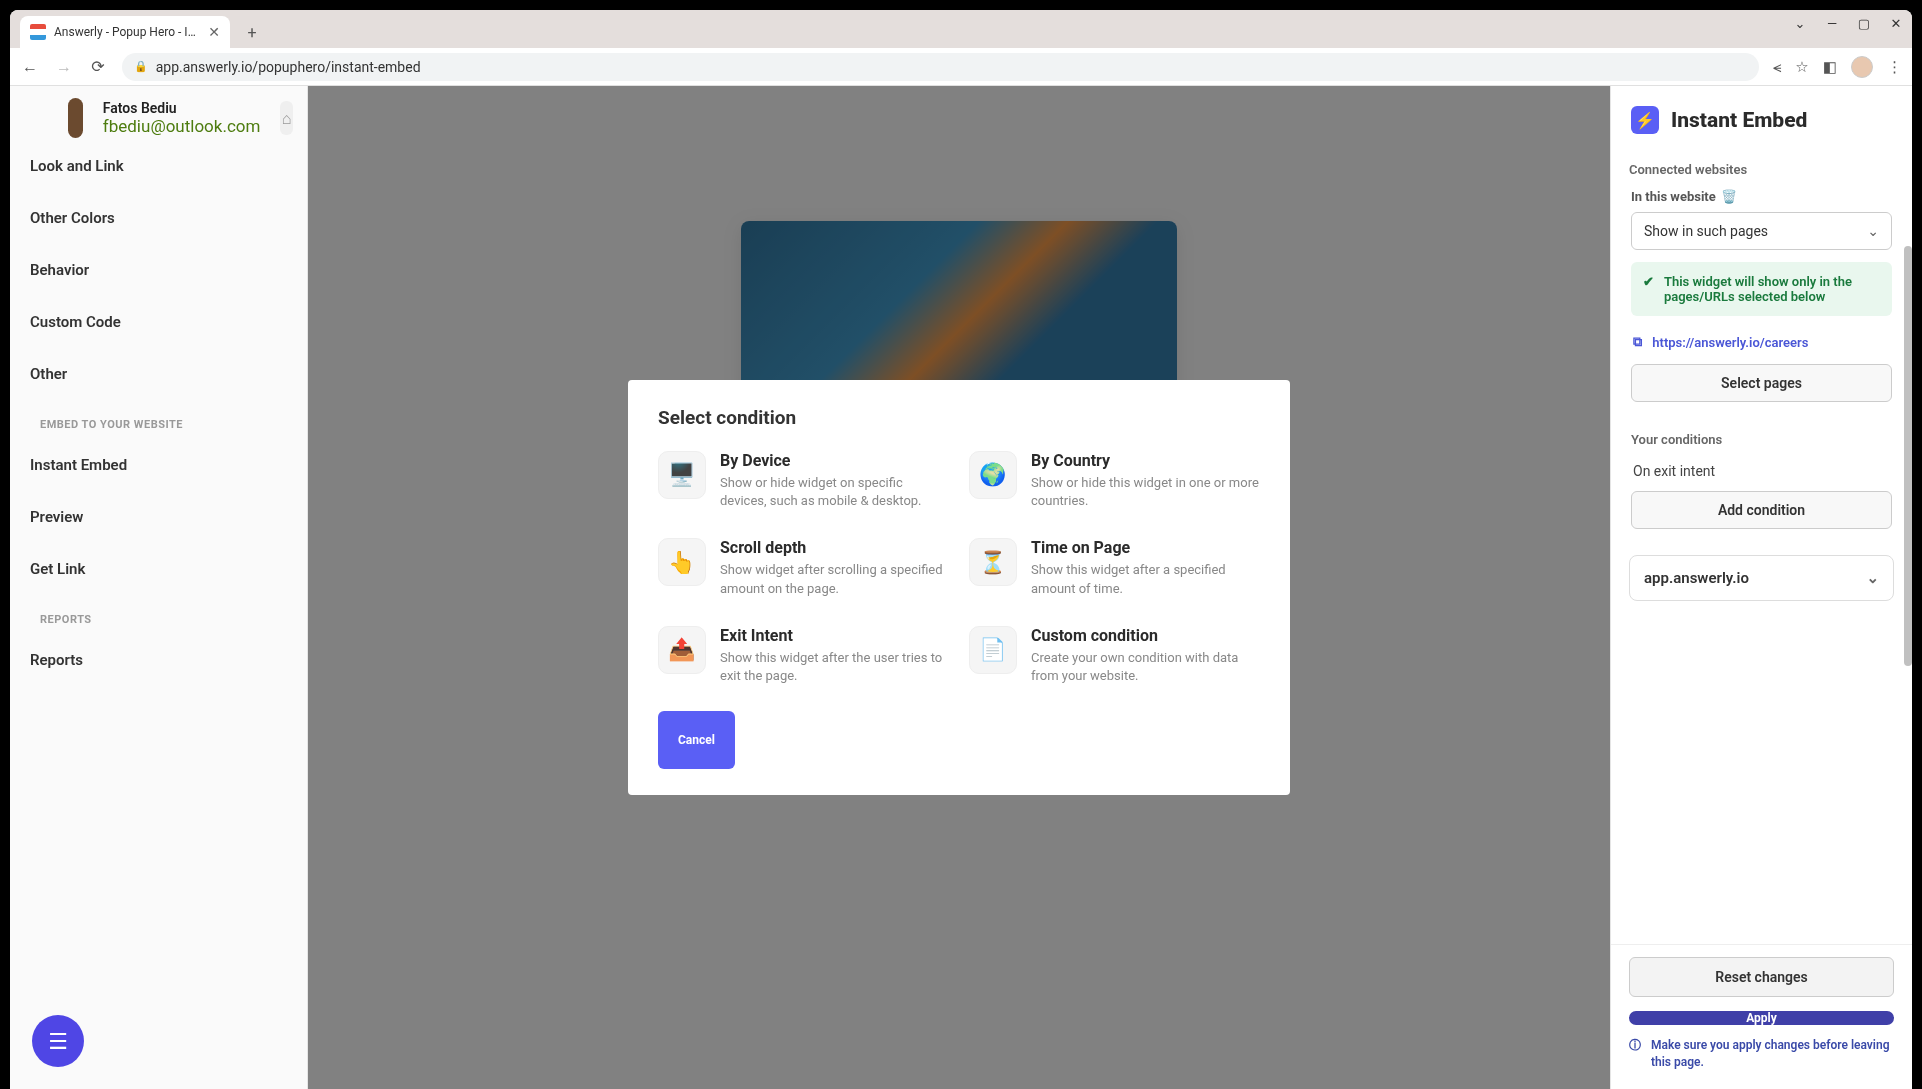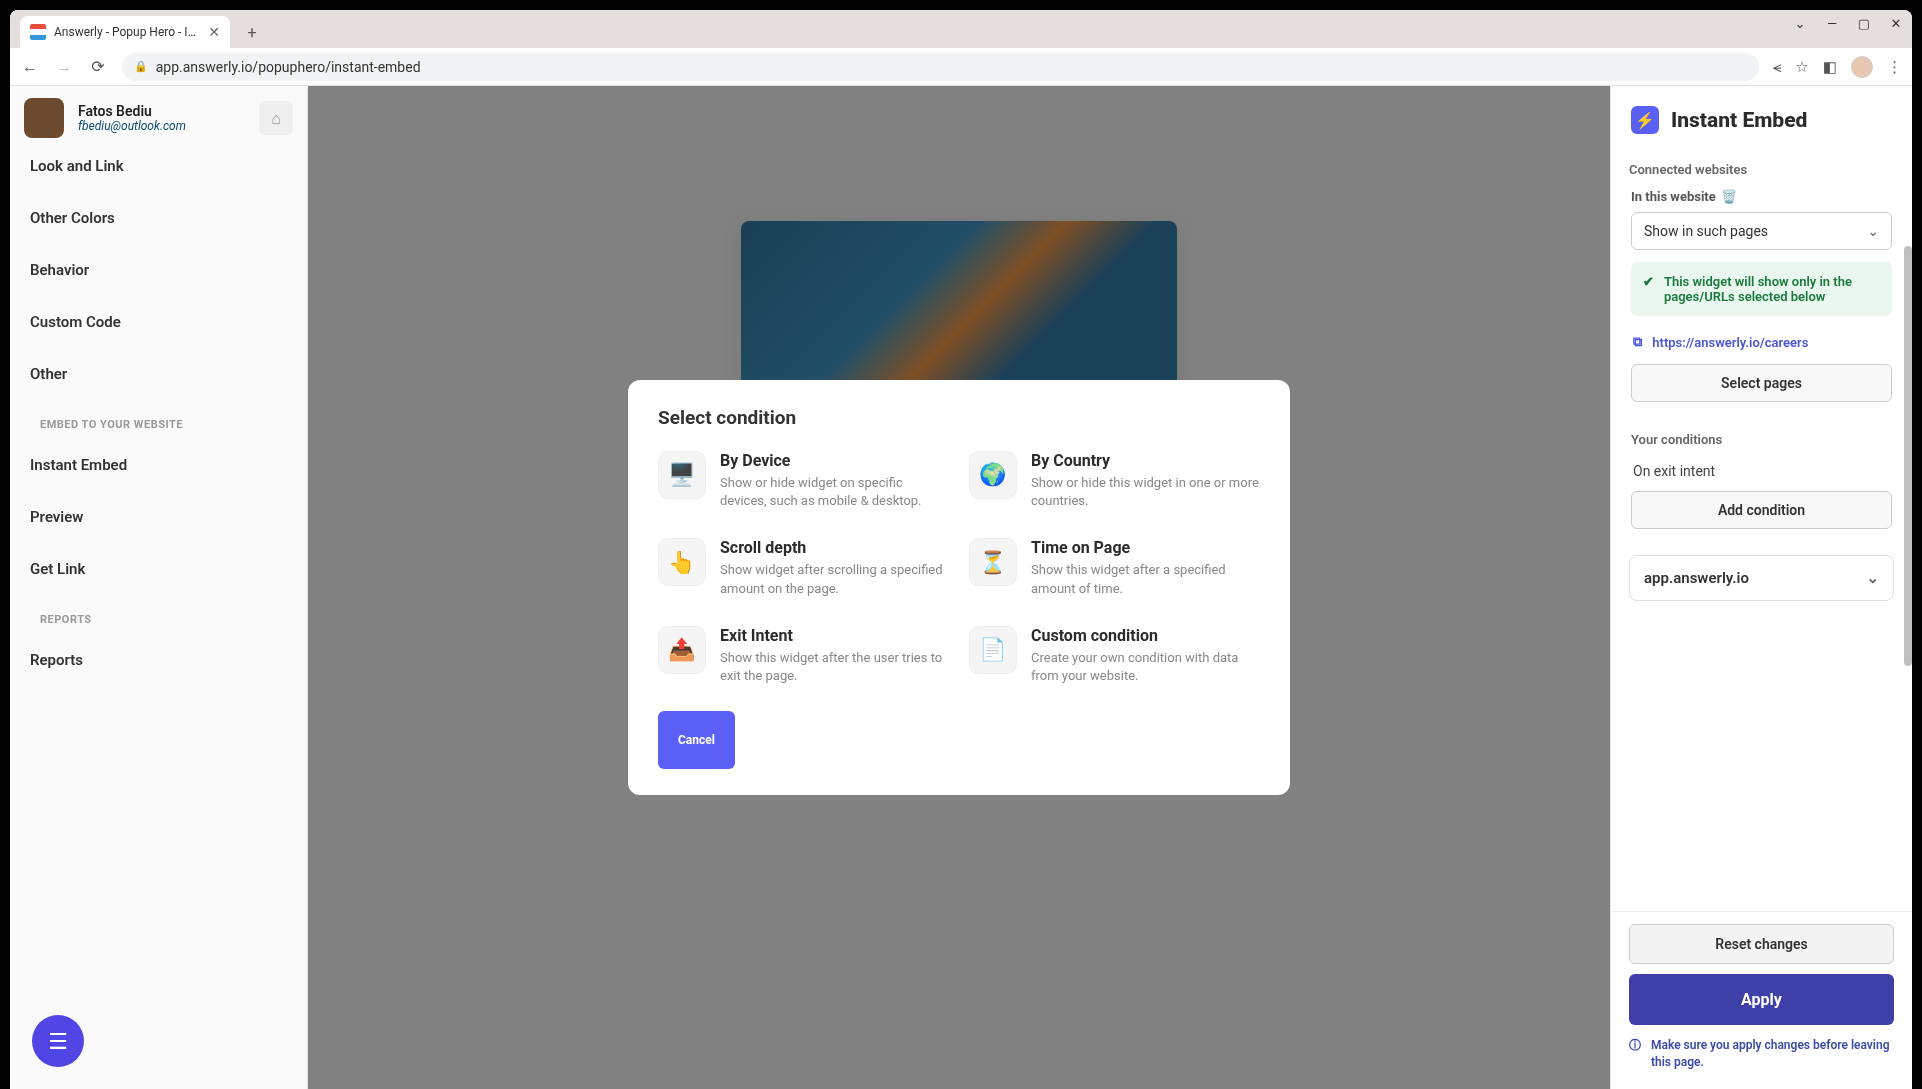--- a/index.html
+++ b/index.html
@@ -15,36 +15,36 @@
 .window-controls span { width:20px; text-align:center; color:#333; font-size:13px; }
 .addr-bar { height:38px; background:#fff; border-bottom:1px solid #e0e0e0; display:flex; align-items:center; padding:0 10px; gap:14px; }
 .nav-btn { color:#555; font-size:16px; width:20px; text-align:center; }
 .addr-field { flex:1; display:flex; align-items:center; gap:8px; background:#f1f3f4; border-radius:16px; height:28px; padding:0 12px; font-size:14px; color:#333; }
 .lock { font-size:11px; }
 .ext-icons { display:flex; gap:14px; align-items:center; color:#555; font-size:15px; }
 .ext-icons .avatar-ic { width:22px; height:22px; border-radius:50%; background:#e8c8b0; border:1px solid #ccc; }
 
 .app { position:absolute; top:76px; left:0; right:0; bottom:0; display:flex; background:#f5f5f5; }
 .sidebar { width:298px; background:#fafafa; border-right:1px solid #e5e5e5; display:flex; flex-direction:column; position:relative; }
-.user-row { display:flex; align-items:center; padding:12px 14px; gap:14px; }
+.user-row { display:flex; align-items:center; padding:12px 14px; gap:20px;margin-left:44px; }
 .avatar { width:40px; height:40px; border-radius:8px; background:#6b4a2f; }
 .user-name { font-weight:600; font-size:14px; color:#222; }
-.user-email { font-size:12px; color:#0c4a6e;font-style:italic; }
+.user-email { font-size:17px; color:#4d7c0f; }
 .home-btn { margin-left:auto; width:34px; height:34px; background:#efefef; border-radius:6px; display:flex; align-items:center; justify-content:center; color:#999; font-size:16px; }
 .side-items { overflow-y:auto; }
 .side-item { padding:17px 20px; font-size:15px; font-weight:600; color:#333; }
 .side-header { padding:18px 30px 8px; font-size:11px; font-weight:700; color:#999; letter-spacing:0.5px; }
 .fab { position:absolute; bottom:22px; left:22px; width:52px; height:52px; border-radius:50%; background:#4f46e5; display:flex; align-items:center; justify-content:center; color:#fff; font-size:22px; }
 
 .main { flex:1; position:relative; background:#ededed; }
 .canvas-preview { position:absolute; top:135px; left:50%; transform:translateX(-50%); width:436px; height:440px; background:#fff; border-radius:8px; box-shadow:0 4px 20px rgba(0,0,0,0.1); overflow:hidden; }
 .canvas-img { height:160px; background:linear-gradient(135deg,#0a5a8a,#1a7fb5 40%,#e67e22 55%,#0d5f95 70%); }
 
 .overlay { position:absolute; inset:0; background:rgba(40,40,40,0.55); display:flex; align-items:center; justify-content:center; }
-.modal { width:662px; background:#fff; border-radius:12px; padding:26px 30px; }
+.modal { width:662px; background:#fff; border-radius:4px; padding:26px 30px; }
 .modal-title { font-size:19px; font-weight:700; color:#333; margin-bottom:22px; }
 .cond-grid { display:grid; grid-template-columns:1fr 1fr; gap:28px 20px; margin-bottom:26px; }
 .cond { display:flex; gap:14px; align-items:flex-start; }
 .cond-ic { width:48px; height:48px; border-radius:10px; background:#f5f5f5; border:1px solid #eee; flex-shrink:0; display:flex; align-items:center; justify-content:center; font-size:22px; }
 .cond-title { font-size:16px; font-weight:700; color:#2b2b2b; margin-bottom:4px; }
 .cond-desc { font-size:13px; color:#888; line-height:1.4; }
 .cancel-btn { background:#5a5ff5; color:#fff; border:none; border-radius:6px; padding:22px 20px; font-size:12px; font-weight:700; }
 
 .rpanel { width:302px; background:#fff; border-left:1px solid #e5e5e5; display:flex; flex-direction:column; }
 .rpanel-head { display:flex; align-items:center; gap:12px; padding:20px 20px 14px; }
@@ -58,21 +58,21 @@
 .sub-label { font-size:13px; font-weight:700; color:#555; margin:12px 0 8px; display:flex; align-items:center; gap:6px; }
 .select-box { border:1px solid #ccc; border-radius:6px; padding:10px 12px; display:flex; justify-content:space-between; align-items:center; font-size:14px; color:#333; margin-bottom:12px; }
 .info-box { background:#e9f7ee; border-radius:6px; padding:12px; display:flex; gap:10px; font-size:13px; color:#1a7a3d; font-weight:600; margin-bottom:12px; }
 .check-ic { color:#1a7a3d; }
 .link-row { display:flex; gap:10px; align-items:center; padding:6px 2px 14px; font-size:13px; color:#4a56d6; font-weight:600; }
 .select-pages-btn { width:100%; border:1px solid #ccc; background:#f8f8f8; border-radius:6px; padding:10px; font-size:14px; font-weight:600; color:#333; margin-bottom:16px; }
 .cond-pill { font-size:14px; color:#444; padding:8px 2px 12px; }
 .add-cond-btn { width:100%; border:1px solid #ccc; background:#f8f8f8; border-radius:6px; padding:10px; font-size:14px; font-weight:600; color:#333; margin-bottom:26px; }
 .rpanel-foot { padding:12px 18px 18px; border-top:1px solid #eee; }
 .reset-btn { width:100%; border:1px solid #ccc; background:#f3f3f3; border-radius:6px; padding:11px; font-size:14px; font-weight:600; color:#333; margin-bottom:10px; }
-.apply-btn { width:100%; border:none; background:#3f3fa8; color:#fff; border-radius:6px; padding:16px; font-size:16px; font-weight:700; margin-bottom:12px; }
+.apply-btn { width:100%; border:none; background:#3f3fa8; color:#fff; border-radius:16px; padding:0; font-size:12px; font-weight:700; margin-bottom:12px; }
 .warn-row { display:flex; gap:10px; font-size:12px; color:#3a4aa8; font-weight:600; line-height:1.4; }
 .scroll-thumb { position:absolute; right:0; top:160px; width:8px; height:420px; background:#c0c0c0; border-radius:4px; }
 </style>
 </head>
 <body>
 
 <div class="browser-frame">
   <div class="tab-bar">
     <div class="tab">
       <div class="tab-favicon"></div>

